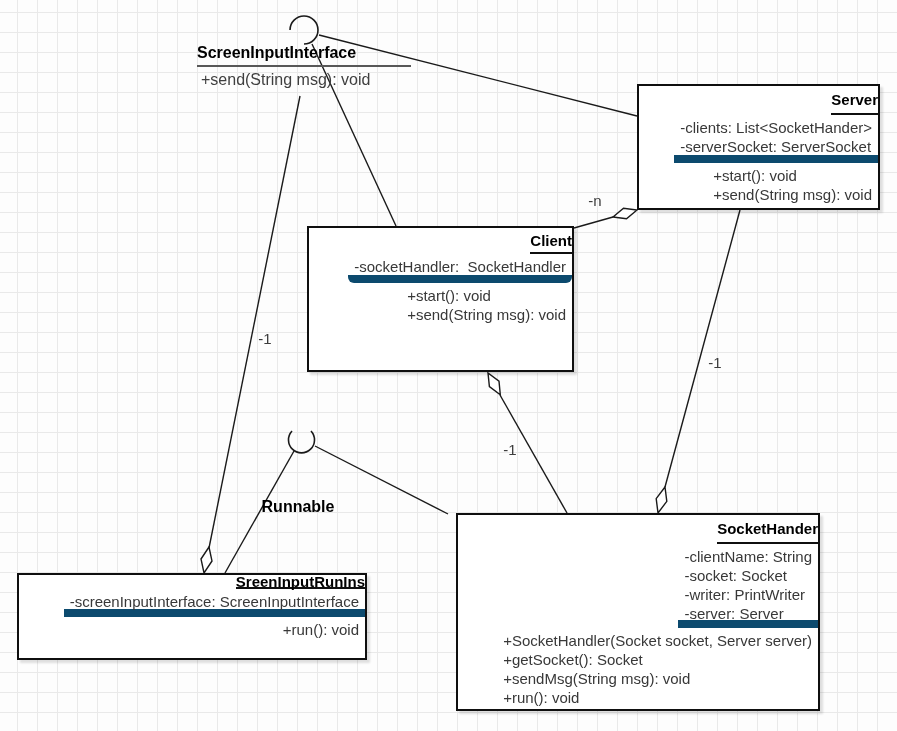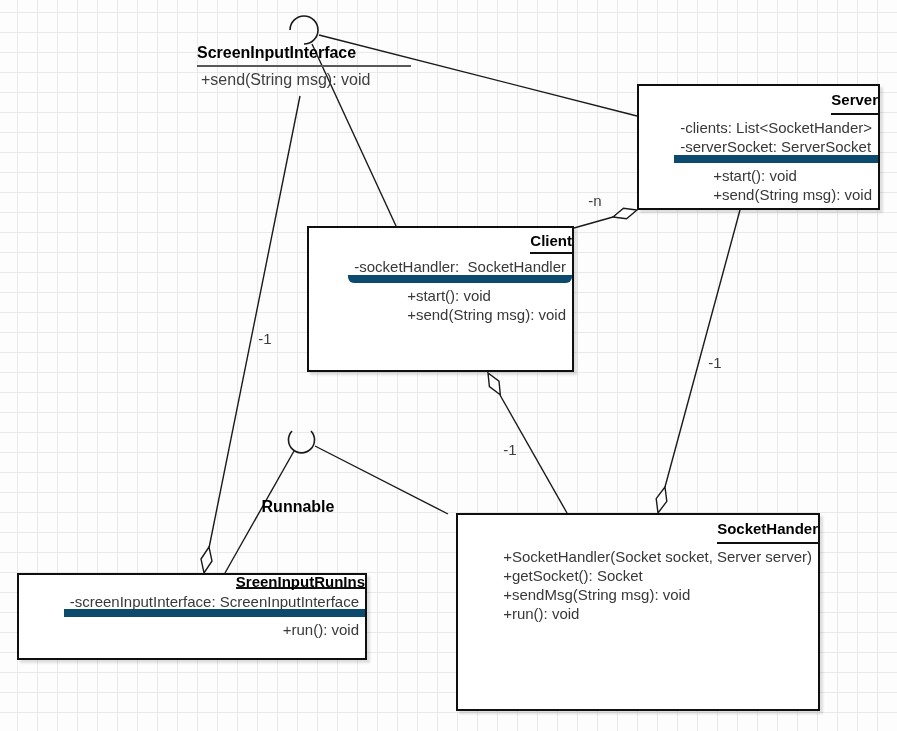--- a/index.html
+++ b/index.html
@@ -109,20 +109,26 @@
     <div class="uml-section attrs" style="height:28px;">
       <div class="uml-row">-screenInputInterface: ScreenInputInterface</div>
     </div>
     <div class="uml-section">
       <div class="uml-row">+run(): void</div>
     </div>
   </div>
 
   <div class="uml-class" style="left:456px;top:513px;width:364px;height:198px;">
     <div class="uml-header" style="height:29px;">SocketHander</div>
+    <div class="uml-section attrs" style="height:84px;">
+      <div class="uml-row">-clientName: String</div>
+      <div class="uml-row">-socket: Socket</div>
+      <div class="uml-row">-writer: PrintWriter</div>
+      <div class="uml-row">-server: Server</div>
+    </div>
     <div class="uml-section">
       <div class="uml-row">+SocketHandler(Socket socket, Server server)</div>
       <div class="uml-row">+getSocket(): Socket</div>
       <div class="uml-row">+sendMsg(String msg): void</div>
       <div class="uml-row">+run(): void</div>
     </div>
   </div>
 
   <div class="mult-label" style="left:580px;top:192px;">-n</div>
   <div class="mult-label" style="left:250px;top:330px;">-1</div>

